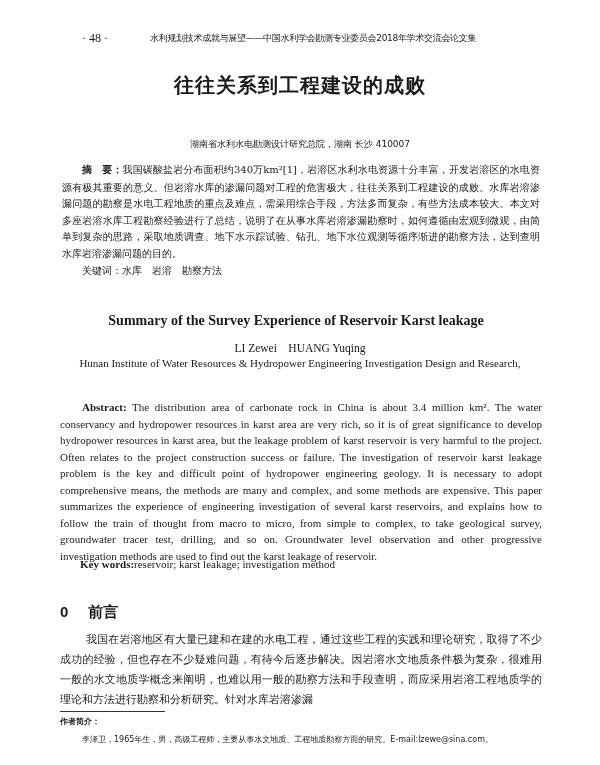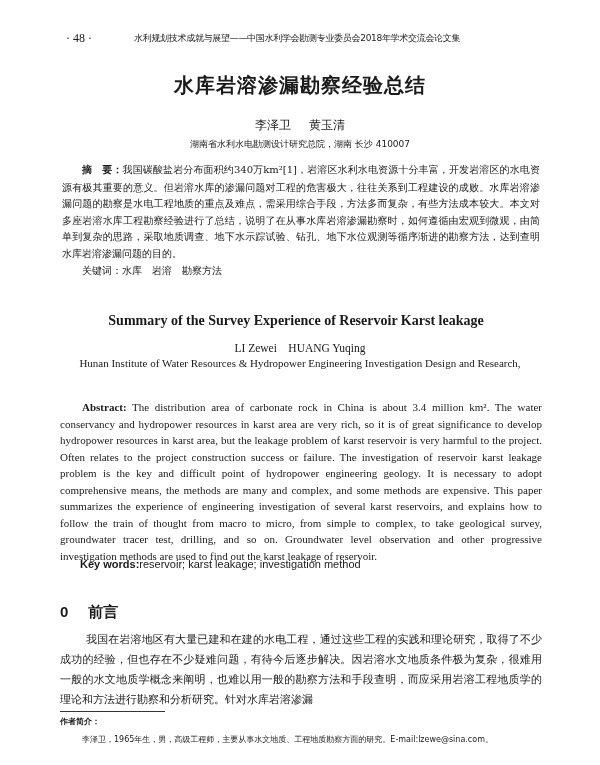--- a/index.html
+++ b/index.html
@@ -1,54 +1,53 @@
 <!DOCTYPE html>
 <html><head>
   <meta charset="utf-8">
   <style>
     html, body { margin: 0; padding: 0; background: #ffffff; }
     body { width: 600px; height: 765px; position: relative; overflow: hidden; color: #1a1a1a; font-family: "DejaVu Serif", serif; }
     .page { position: absolute; left: 0; top: 0; width: 600px; height: 765px; }
     .running-header { position: absolute; top: 28px; left: 60px; right: 60px; height: 20px; font-size: 10px; display: flex; align-items: center; }
-    .page-num { font-family: "Liberation Serif", serif; font-size: 12px; margin-left: 6px; }
+    .page-num { font-family: "Liberation Serif", serif; font-size: 12px; margin-left: 22px; }
     .header-title { margin-left: 42px; font-family: "DejaVu Sans", sans-serif; font-size: 9px; letter-spacing: -0.3px; color: #222; }
     .title-cn { position: absolute; top: 72px; left: 0; width: 600px; text-align: center; font-family: "DejaVu Sans", sans-serif; font-weight: bold; font-size: 20px; letter-spacing: 1px; }
     .authors-cn { position: absolute; top: 117px; left: 0; width: 600px; text-align: center; font-size: 12px; word-spacing: 14px; }
     .affil-cn { position: absolute; top: 138px; left: 0; width: 600px; text-align: center; font-family: "DejaVu Sans", sans-serif; font-size: 9px; }
     .abstract-cn { position: absolute; top: 162px; left: 62px; width: 478px; font-size: 10px; line-height: 16.5px; text-align: justify; }
     .abstract-cn .lbl { font-family: Liberation Mono, monospace; font-weight: bold; margin-left: 20px; }
     .keywords-cn { position: absolute; top: 264px; left: 82px; font-size: 10px; }
     .keywords-cn .lbl { font-family: "DejaVu Sans", sans-serif; font-weight: normal; }
     .title-en { position: absolute; top: 313px; left: 0; width: 592px; text-align: center; font-family: "Liberation Serif", serif; font-weight: bold; font-size: 14px; }
     .authors-en { position: absolute; top: 341px; left: 0; width: 600px; text-align: center; font-family: "Liberation Serif", serif; font-size: 11.5px; }
     .affil-en { position: absolute; top: 356px; left: 55px; width: 490px; text-align: center; font-family: "Liberation Serif", serif; font-size: 11px; line-height: 15px; }
     .abstract-en { position: absolute; top: 399px; left: 60px; width: 482px; font-family: "Liberation Serif", serif; font-size: 11px; line-height: 16.5px; text-align: justify; }
     .abstract-en .lbl { font-weight: bold; margin-left: 22px; }
-    .keywords-en { position: absolute; top: 558px; left: 80px; font-family: Liberation Sans, sans-serif; font-size: 11px; }
+    .keywords-en { position: absolute; top: 558px; left: 80px; font-family: Liberation Serif, serif; font-size: 11px; }
     .keywords-en .lbl { font-weight: bold; }
     .section-heading { position: absolute; top: 603px; left: 60px; font-family: "DejaVu Sans", sans-serif; font-weight: bold; font-size: 15px; }
     .section-heading .num { margin-right: 20px; font-family: "Liberation Sans", sans-serif; }
     .body-cn { position: absolute; top: 630px; left: 60px; width: 482px; font-family: "DejaVu Sans", sans-serif; font-size: 11px; line-height: 20px; text-align: justify; }
     .body-cn .indent { display: inline-block; width: 26px; }
     .footnote-rule { position: absolute; top: 711px; left: 60px; width: 105px; border-top: 1px solid #333; }
     .footnote-label { position: absolute; top: 716px; left: 60px; font-family: Liberation Serif, serif; font-weight: bold; font-size: 8px; }
     .footnote-text { position: absolute; top: 734px; left: 82px; width: 470px; font-family: "DejaVu Sans", sans-serif; font-size: 8px; white-space: nowrap; }
   </style>
 </head>
 <body>
 
 <div class="page">
 
   <div class="running-header">
     <span class="page-num">· 48 ·</span>
     <span class="header-title">水利规划技术成就与展望——中国水利学会勘测专业委员会2018年学术交流会论文集</span>
   </div>
 
-  <div class="title-cn">水库岩溶渗漏勘察经验总结</div>
-  <div class="authors-cn">李泽卫 黄玉清</div>
+  <div class="title-cn">往往关系到工程建设的成败</div>
   <div class="affil-cn">湖南省水利水电勘测设计研究总院，湖南 长沙 410007</div>
 
   <div class="abstract-cn">
     <span class="lbl">摘　要：</span><span>我国碳酸盐岩分布面积约340万km²[1]，岩溶区水利水电资源十分丰富，开发岩溶区的水电资源有极其重要的意义。但岩溶水库的渗漏问题对工程的危害极大，往往关系到工程建设的成败。水库岩溶渗漏问题的勘察是水电工程地质的重点及难点，需采用综合手段，方法多而复杂，有些方法成本较大。本文对多座岩溶水库工程勘察经验进行了总结，说明了在从事水库岩溶渗漏勘察时，如何遵循由宏观到微观，由简单到复杂的思路，采取地质调查、地下水示踪试验、钻孔、地下水位观测等循序渐进的勘察方法，达到查明水库岩溶渗漏问题的目的。</span>
   </div>
 
   <div class="keywords-cn">
     <span class="lbl">关键词：</span><span>水库　岩溶　勘察方法</span>
   </div>
 

